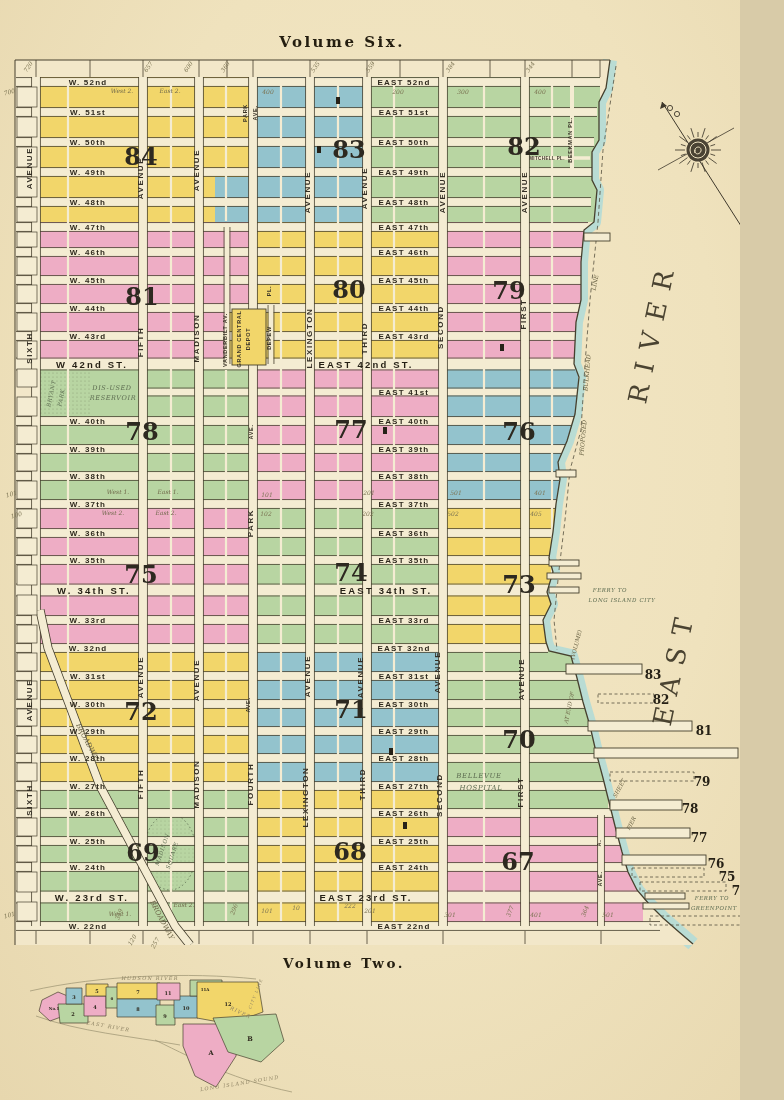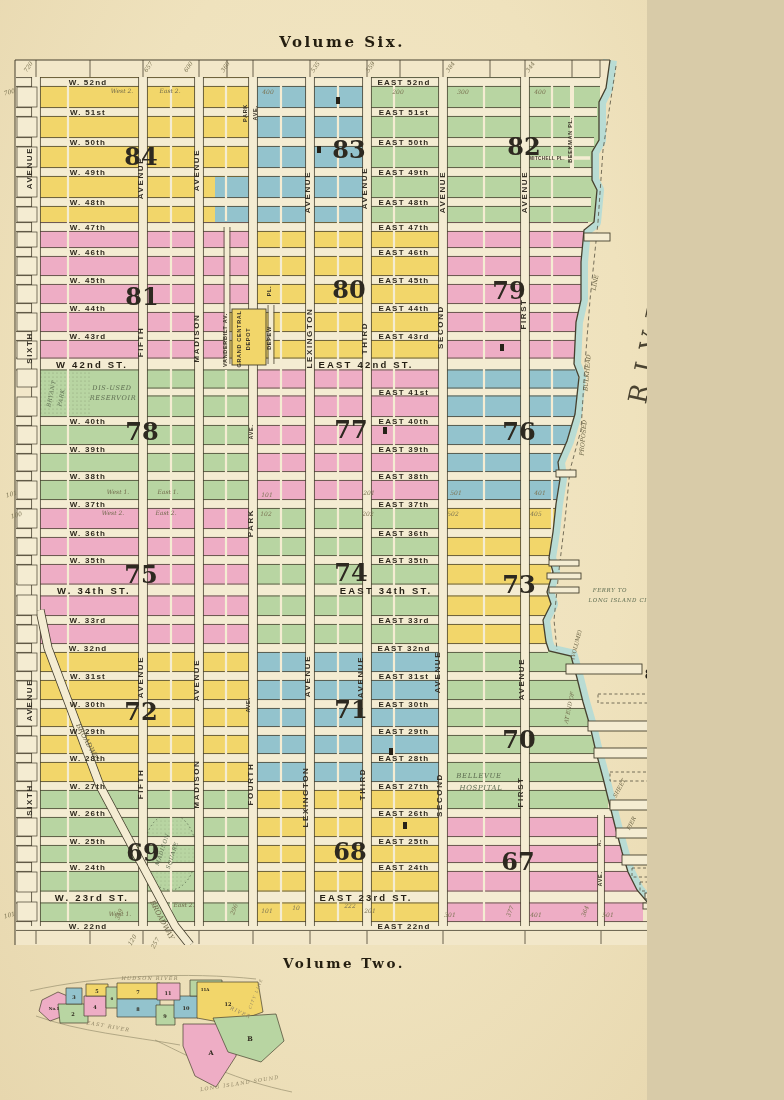--- a/index.html
+++ b/index.html
@@ -1,17 +1,17 @@
 <!DOCTYPE html>
 <html><head>
 <meta charset="utf-8">
 <style>
   html,body{margin:0;padding:0;}
   body{background:#d8cba8;font-family:"Liberation Sans",sans-serif;}
-  .page{position:relative;width:647px;height:1100px;overflow:hidden;
+  .page{position:relative;width:740px;height:1100px;overflow:hidden;
     background:radial-gradient(ellipse at 55% 40%, #f3e7c6 0%, #efe2bd 55%, #e7d7ae 100%);}
   svg{position:absolute;left:0;top:0;}
   text{font-family:"Liberation Sans",sans-serif;}
   .st{font-size:8px;font-weight:bold;letter-spacing:1.2px;fill:#2f2a1e;}
   .stb{font-size:9.5px;font-weight:bold;letter-spacing:2.2px;fill:#241f14;}
   .ave{font-size:8px;font-weight:bold;letter-spacing:1.6px;fill:#332e24;}
   .aveS{font-size:5.5px;font-weight:bold;letter-spacing:.7px;fill:#3a3428;}
   .avh{font-size:4.5px;font-weight:bold;letter-spacing:.4px;fill:#3a3428;}
   .dn{font-family:"DejaVu Serif",serif;font-size:24px;font-weight:bold;fill:#2d2920;}
   .pn{font-family:"DejaVu Serif",serif;font-size:12px;font-weight:bold;fill:#262116;}

